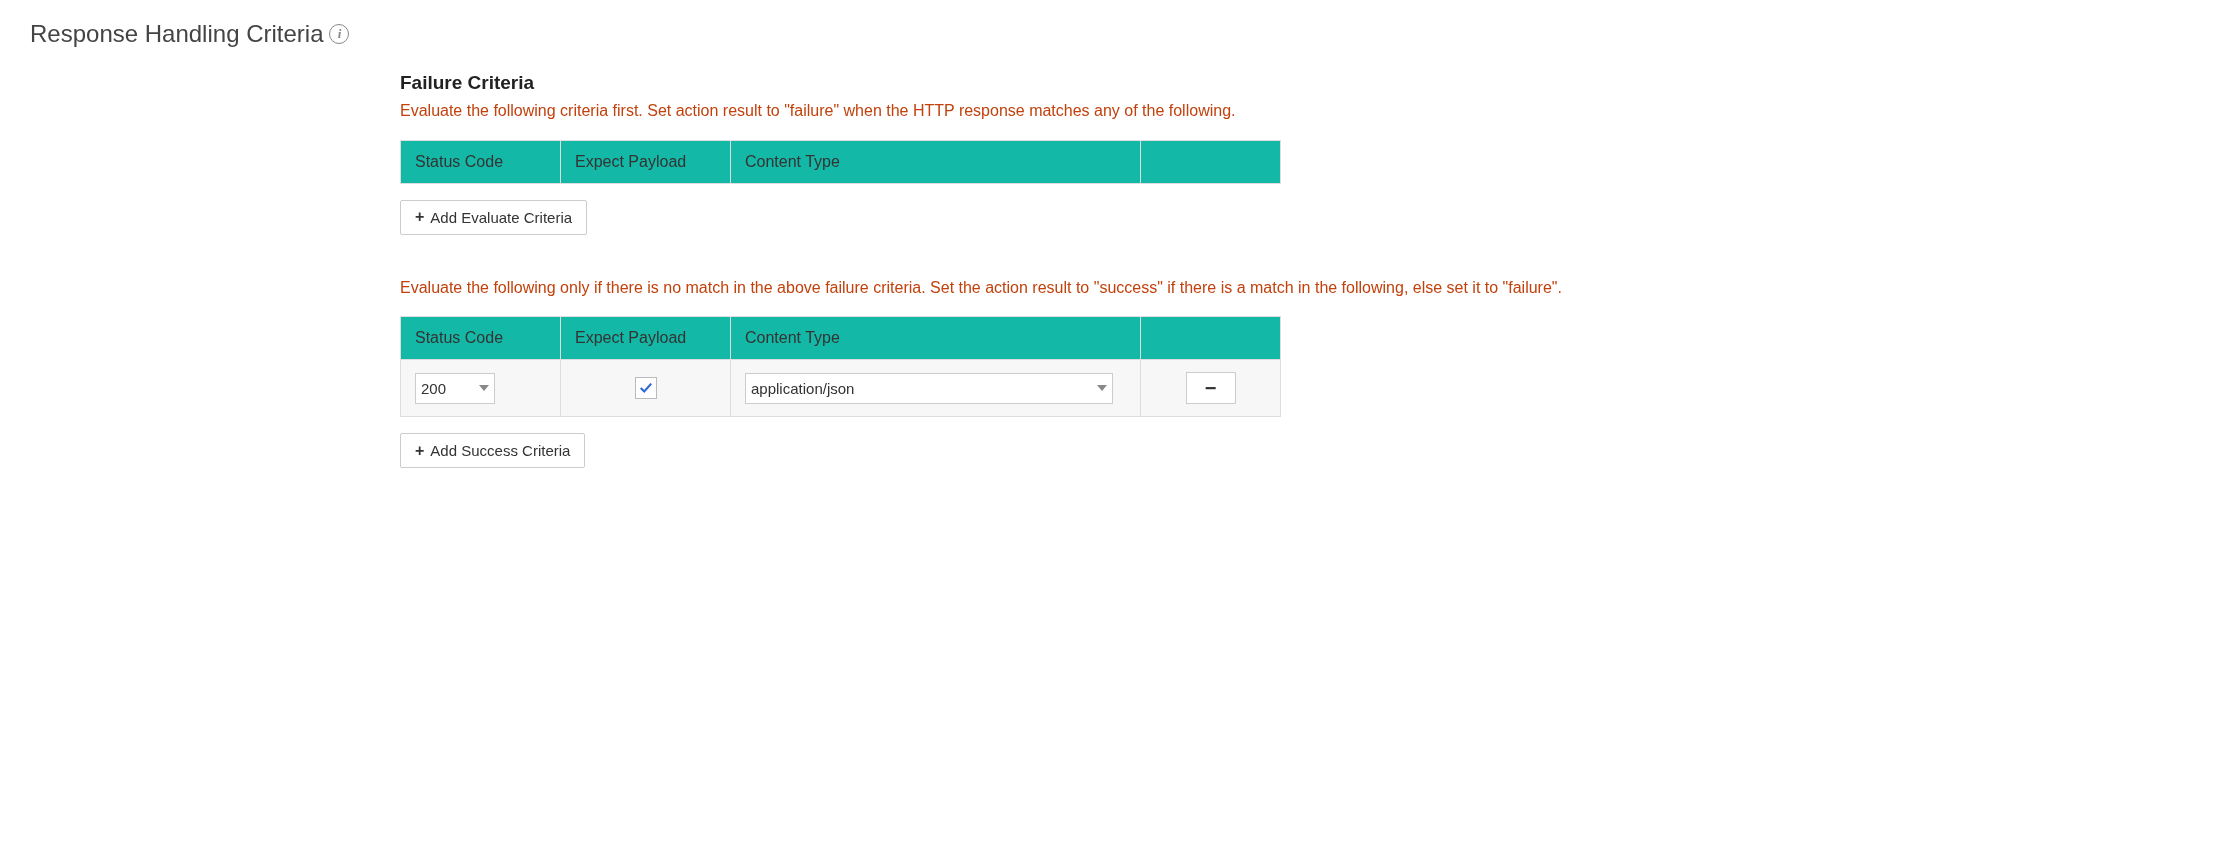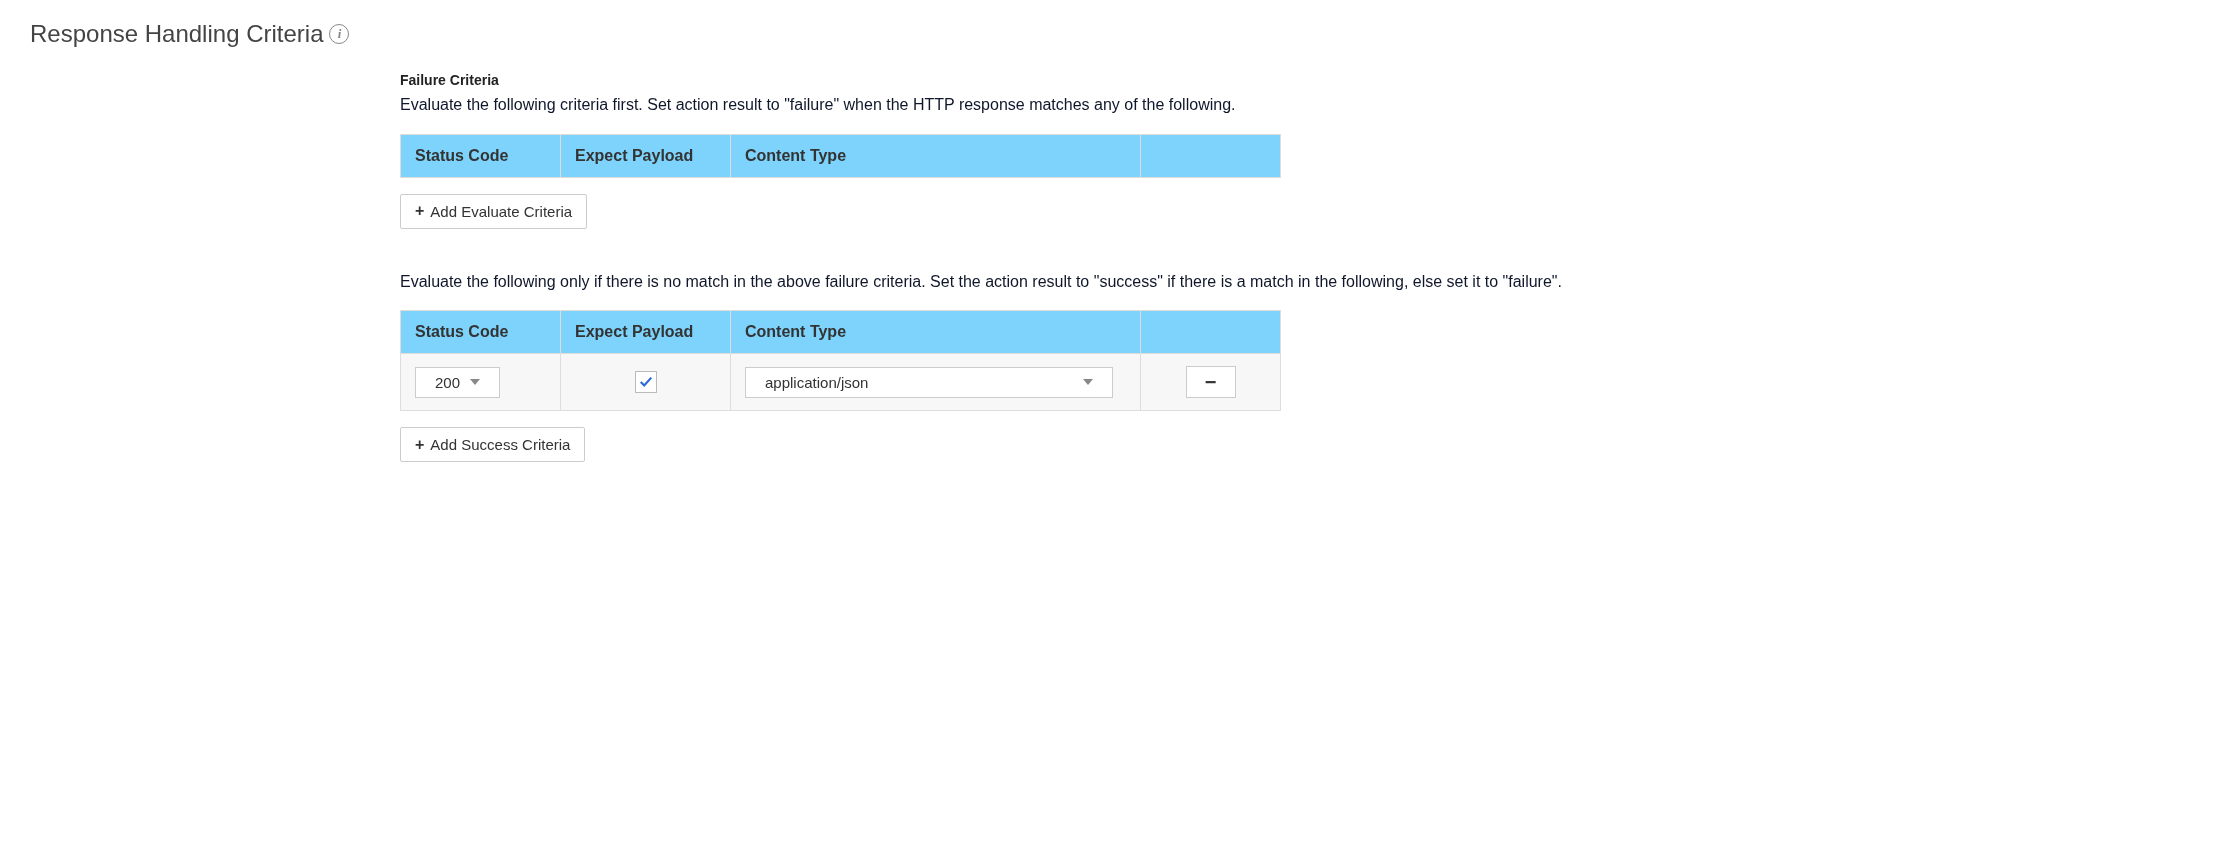--- a/index.html
+++ b/index.html
@@ -33,48 +33,48 @@
     font-size: 13px;
     color: #888;
     font-weight: 600;
   }
   .content {
     margin-left: 370px;
     max-width: 1400px;
   }
   .section { margin-bottom: 42px; }
   .section-title {
-    font-size: 14px;
+    font-size: 19px;
     font-weight: 600;
     color: #222;
     margin-bottom: 6px;
   }
   .section-desc {
     font-size: 16px;
-    color: #0f172a;
+    color: #c2410c;
     line-height: 1.35;
     margin-bottom: 18px;
   }
   table.criteria {
     border-collapse: collapse;
     width: 880px;
     table-layout: fixed;
   }
   table.criteria th, table.criteria td {
     border: 1px solid #ddd;
     padding: 12px 14px;
     text-align: left;
     vertical-align: middle;
     font-weight: 400;
     font-size: 16px;
     color: #333;
   }
   table.criteria th {
-    background: #7dd3fc;
-    font-weight: 700;
+    background: #14b8a6;
+    font-weight: 400;
   }
   col.c-status { width: 160px; }
   col.c-payload { width: 170px; }
   col.c-content { width: 410px; }
   col.c-action { width: 140px; }
   tr.data-row td { background: #f7f7f7; }
   .btn {
     display: inline-flex;
     align-items: center;
     gap: 6px;
@@ -91,21 +91,21 @@
     font-weight: 700;
     font-size: 16px;
     line-height: 1;
   }
   .select {
     display: inline-flex;
     align-items: center;
     justify-content: space-between;
     border: 1px solid #ccc;
     background: #fff;
-    padding: 6px 19px;
+    padding: 6px 5px;
     font-size: 15px;
     color: #333;
     cursor: pointer;
     min-width: 80px;
   }
   .select.wide { width: 368px; }
   .caret {
     width: 0; height: 0;
     border-left: 5px solid transparent;
     border-right: 5px solid transparent;

